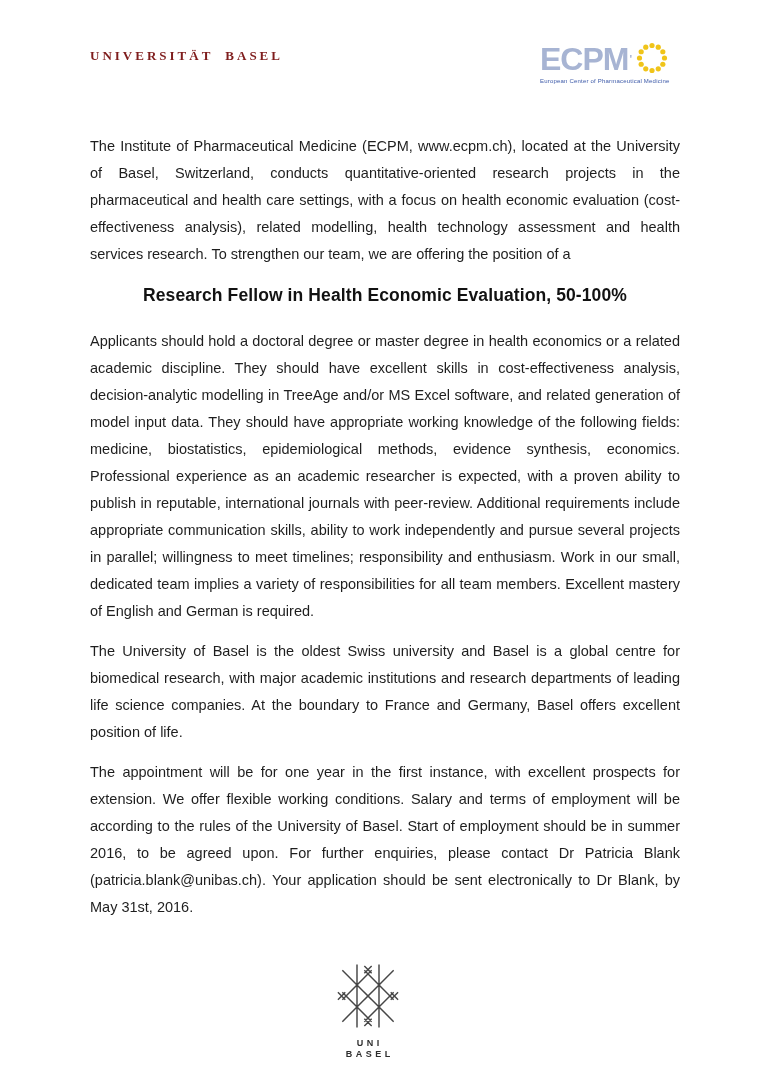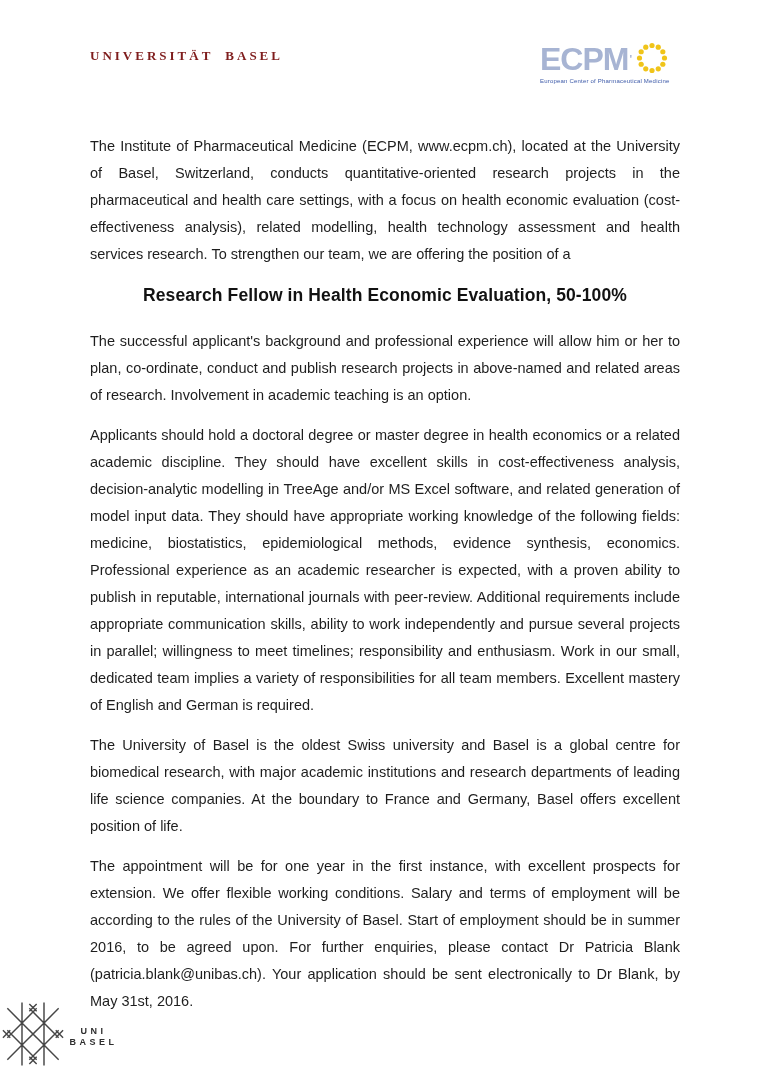--- a/index.html
+++ b/index.html
@@ -88,23 +88,24 @@
     text-align: center;
     letter-spacing: 0.1px;
     margin: 14px 0 19px 0;
     color: #121212;
   }
 
   
   .page-footer {
     position: absolute;
     left: 0;
-    top: 998px;
+    top: 960px;
     width: 736px;
     display: flex;
+    flex-direction: column;
     align-items: center;
   }
   .unibas-logo { width: 66px; height: 72px; }
   .unibas-logo path {
     stroke: var(--logo-stroke, #474747);
     stroke-width: 2;
     fill: none;
     stroke-linecap: butt;
   }
   .unibas-text {
@@ -147,21 +148,20 @@
       </div>
       <div class="ecpm-tagline">European Center of Pharmaceutical Medicine</div>
     </div>
   </header>
 
   <main class="page-body">
     <p class="para">The Institute of Pharmaceutical Medicine (ECPM, www.ecpm.ch), located at the University of Basel, Switzerland, conducts quantitative-oriented research projects in the pharmaceutical and health care settings, with a focus on health economic evaluation (cost-effectiveness analysis), related modelling, health technology assessment and health services research. To strengthen our team, we are offering the position of a</p>
 
     <h1 class="job-title">Research Fellow in Health Economic Evaluation, 50-100%</h1>
 
-    <p class="para">The successful applicant's background and professional experience will allow him or her to plan, co-ordinate, conduct and publish research projects in above-named and related areas of research. Involvement in academic teaching is an option.</p>
 
     <p class="para">Applicants should hold a doctoral degree or master degree in health economics or a related academic discipline. They should have excellent skills in cost-effectiveness analysis, decision-analytic modelling in TreeAge and/or MS Excel software, and related generation of model input data. They should have appropriate working knowledge of the following fields: medicine, biostatistics, epidemiological methods, evidence synthesis, economics. Professional experience as an academic researcher is expected, with a proven ability to publish in reputable, international journals with peer-review. Additional requirements include appropriate communication skills, ability to work independently and pursue several projects in parallel; willingness to meet timelines; responsibility and enthusiasm. Work in our small, dedicated team implies a variety of responsibilities for all team members. Excellent mastery of English and German is required.</p>
 
     <p class="para">The University of Basel is the oldest Swiss university and Basel is a global centre for biomedical research, with major academic institutions and research departments of leading life science companies. At the boundary to France and Germany, Basel offers excellent position of life.</p>
 
     <p class="para">The appointment will be for one year in the first instance, with excellent prospects for extension. We offer flexible working conditions. Salary and terms of employment will be according to the rules of the University of Basel. Start of employment should be in summer 2016, to be agreed upon. For further enquiries, please contact Dr Patricia Blank (patricia.blank@unibas.ch). Your application should be sent electronically to Dr Blank, by May 31st, 2016.</p>
   </main>
 
   <footer class="page-footer">
     <svg class="unibas-logo" viewBox="0 0 90 90" aria-hidden="true">

